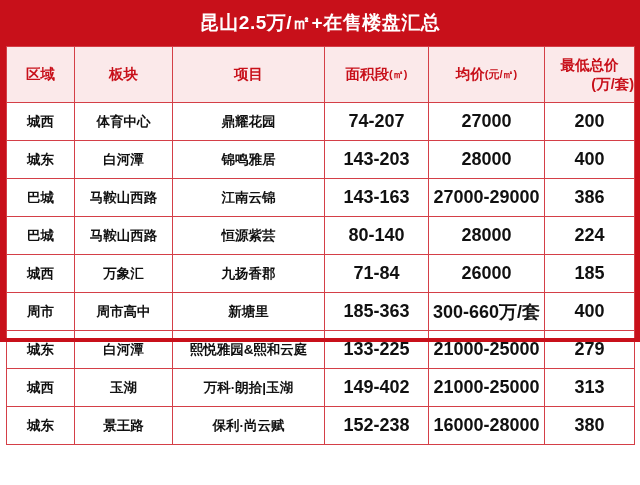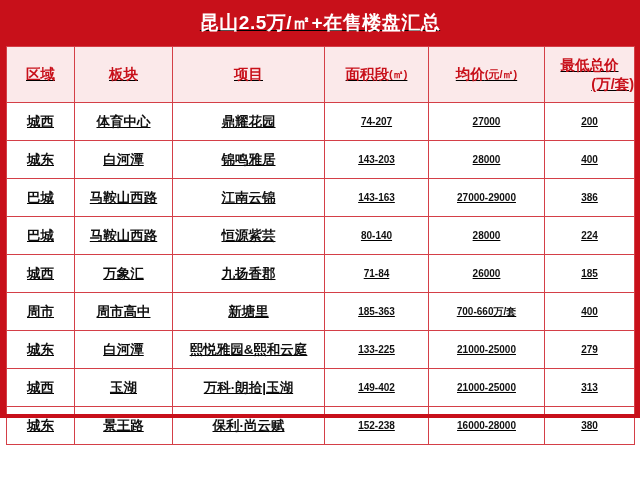--- a/index.html
+++ b/index.html
@@ -8,25 +8,24 @@
   }
   body {
     width: 640px;
     height: 485px;
     background: #ffffff;
     font-family: "Liberation Sans", "DejaVu Sans", sans-serif;
     overflow: hidden;
   }
   .sheet {
     width: 640px;
-    height: 418px;
+    height: 342px;
     position: relative;
     background: #c8101a;
     box-sizing: border-box;
-    text-decoration: underline;
   }
   .title-bar {
     height: 46px;
     display: flex;
     align-items: center;
     justify-content: center;
     background: #c8101a;
   }
   .title-text {
     color: #ffffff;
@@ -69,21 +68,21 @@
   }
   tbody td {
     background: #ffffff;
     color: #111111;
     font-size: 13.5px;
     height: 38px;
     font-weight: bold;
   }
   tbody td.num {
     font-weight: bold;
-    font-size: 10px;
+    font-size: 18px;
   }
   
   col.c0 { width: 68px; }
   col.c1 { width: 98px; }
   col.c2 { width: 152px; }
   col.c3 { width: 104px; }
   col.c4 { width: 116px; }
   col.c5 { width: 90px; }
   .edge-bottom {
     position: absolute;
@@ -174,21 +173,21 @@
         <td>九扬香郡</td>
         <td class="num">71-84</td>
         <td class="num">26000</td>
         <td class="num">185</td>
       </tr>
       <tr>
         <td>周市</td>
         <td>周市高中</td>
         <td>新塘里</td>
         <td class="num">185-363</td>
-        <td class="num">700-660万/套</td>
+        <td class="num">300-660万/套</td>
         <td class="num">400</td>
       </tr>
       <tr>
         <td>城东</td>
         <td>白河潭</td>
         <td>熙悦雅园&amp;熙和云庭</td>
         <td class="num">133-225</td>
         <td class="num">21000-25000</td>
         <td class="num">279</td>
       </tr>

